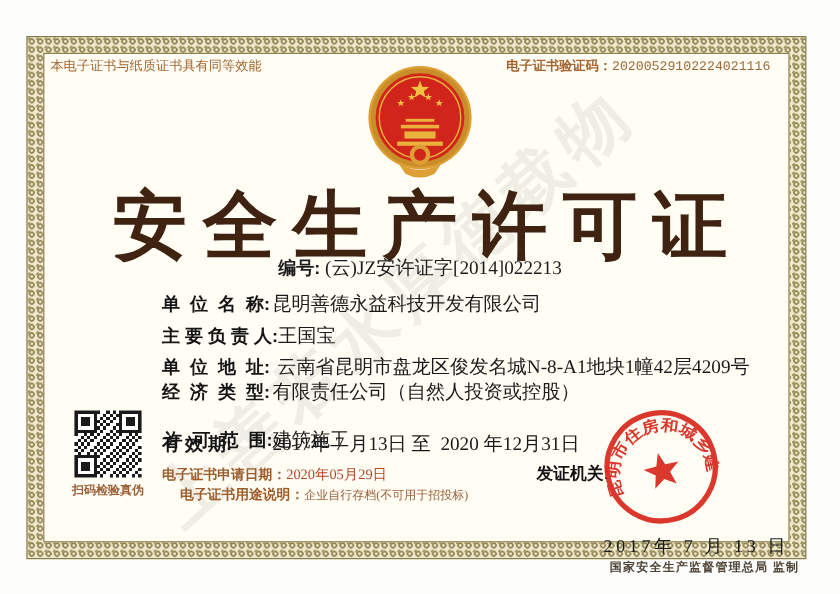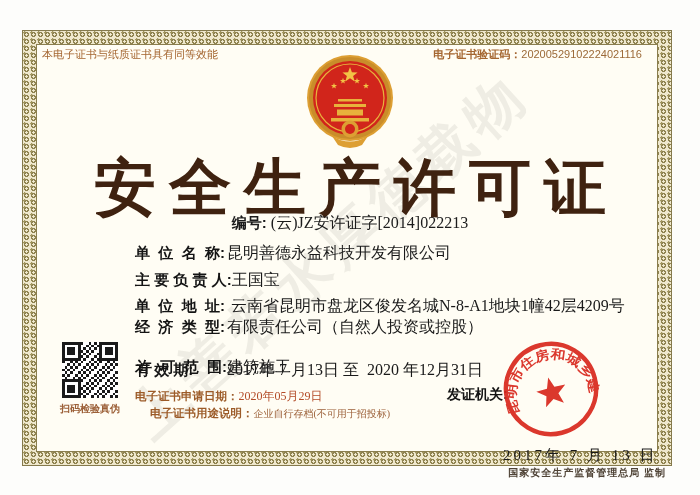--- a/index.html
+++ b/index.html
@@ -36,21 +36,21 @@
   .content { position:absolute; inset:0; z-index:2; }
   
   .equiv-note {
     position:absolute; left:42px; top:47px;
     font-size:11px; font-weight:normal; color:#a4652f;
   }
   .verify {
     position:absolute; right:58px; top:47px; font-size:11px; color:#a4652f;
   }
   .verify .v-label { font-weight:bold; }
-  .verify .v-code { font-family:Liberation Sans, sans-serif; color:#9c6a38; }
+  .verify .v-code { font-family:Liberation Mono, monospace; color:#9c6a38; }
   .emblem { position:absolute; left:298px; top:54px; width:104px; height:96px; }
   
   .title {
     position:absolute; left:0; top:146px; width:100%;
     text-align:center; font-size:62px; font-weight:bold;
     color:#3f2210; letter-spacing:13px; text-indent:13px;
   }
   .cert-no {
     position:absolute; left:0; top:213px; width:100%; text-align:center;
     font-size:15px; color:#1c1c1c;

